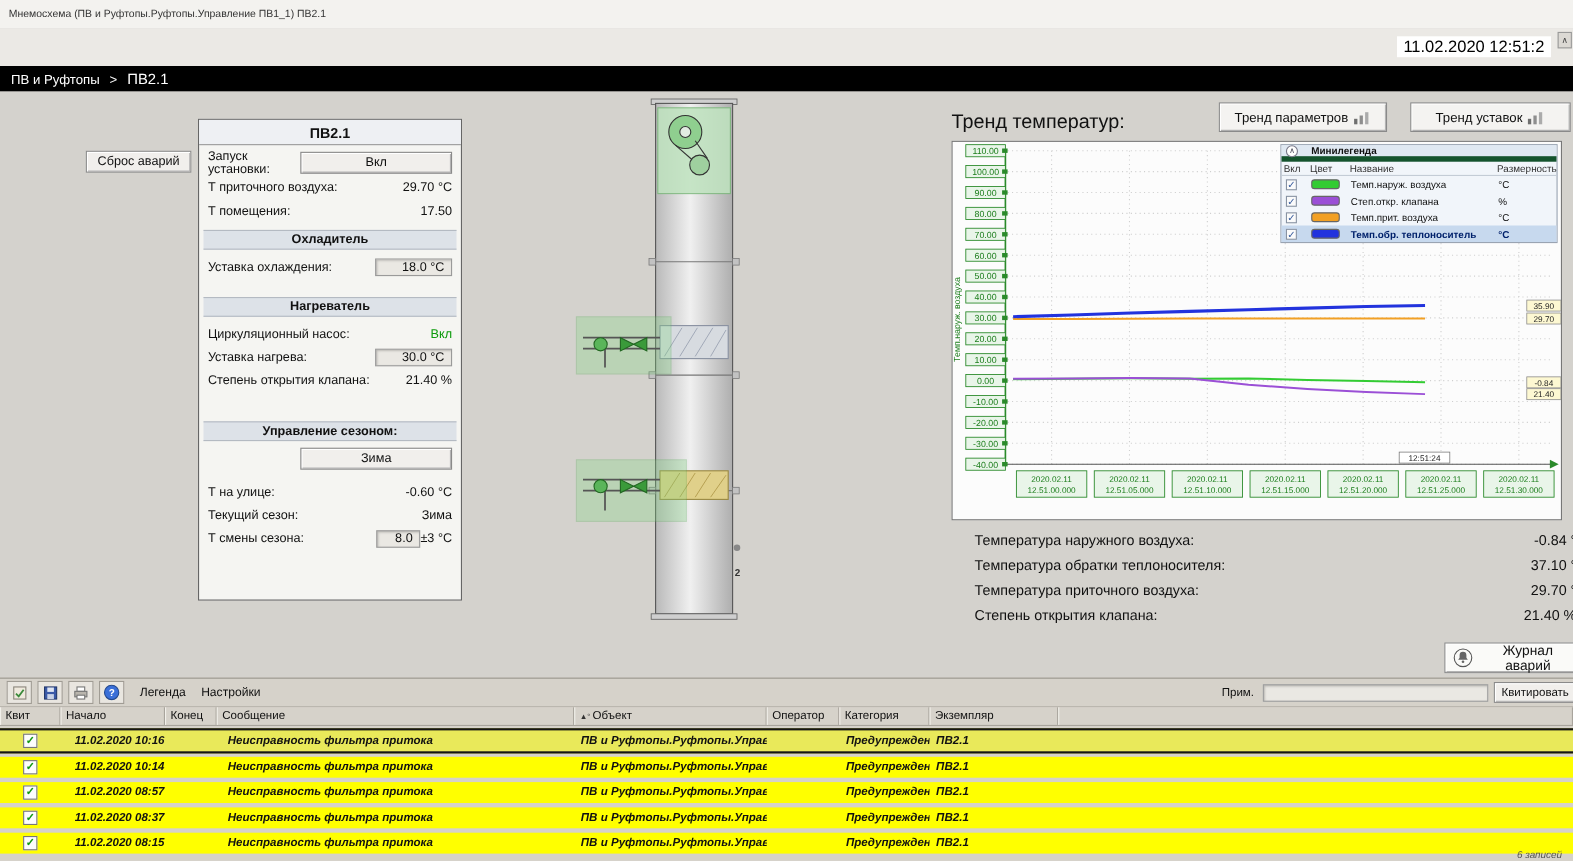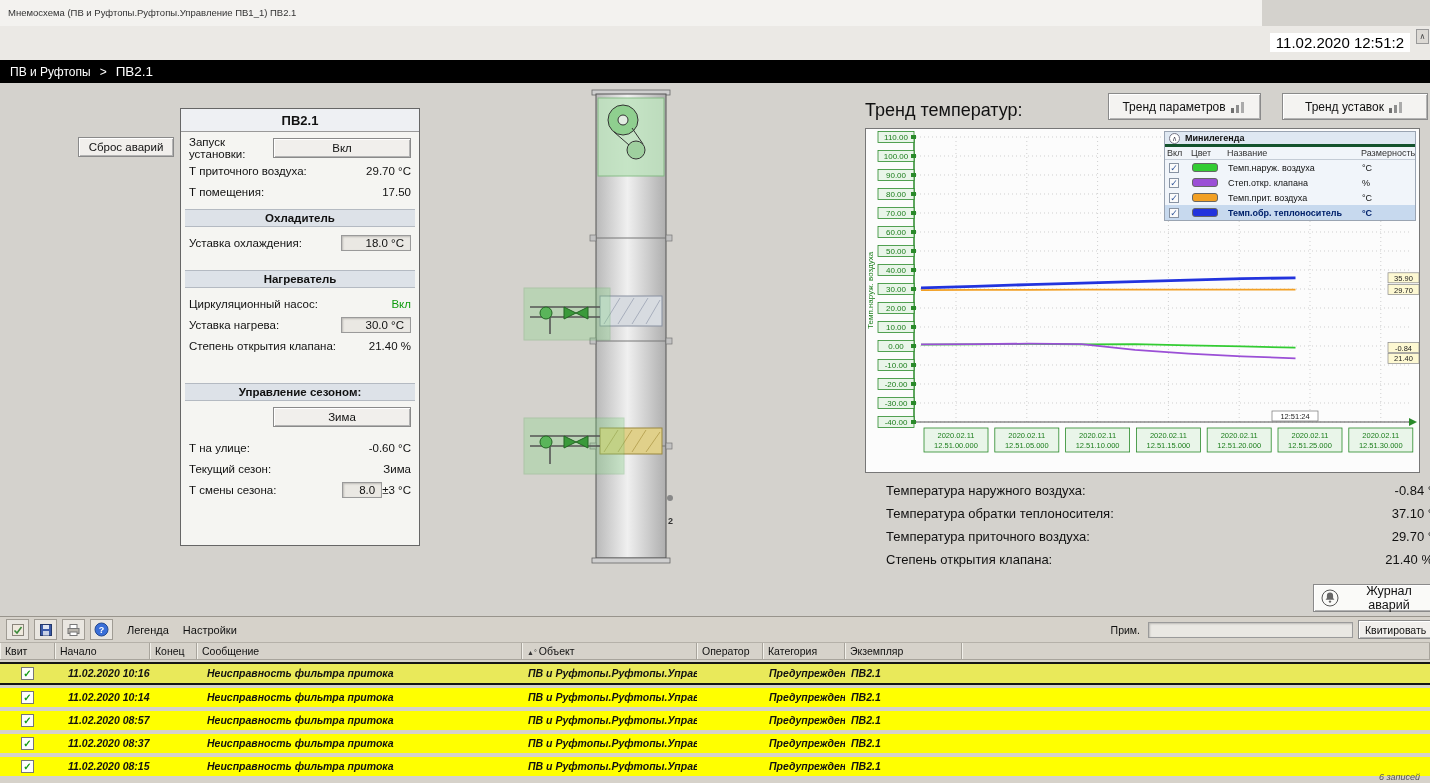--- a/index.html
+++ b/index.html
@@ -1,21 +1,21 @@
 <!DOCTYPE html>
 <html><head>
 <meta charset="utf-8">
 <style>
   *{margin:0;padding:0;box-sizing:border-box}
   html,body{width:1430px;height:783px;background:#fff}
   body{font-family:"Liberation Sans",sans-serif;color:#111}
   #app{position:relative;width:1430px;height:783px;background:#d4d2cd;overflow:hidden}
 
   
-  .titlebar{position:absolute;left:0;top:0;width:1262px;height:26px;background:#f3f2ef}
+  .titlebar{position:absolute;left:0;top:0;width:1430px;height:26px;background:#f3f2ef}
   .wtitle{position:absolute;left:8px;top:7px;font-size:9.5px;color:#333}
   .subbar{position:absolute;left:0;top:26px;width:1430px;height:34px;background:#ebe9e5}
   .datetime{position:absolute;right:20px;top:7px;font-size:15px;color:#000;background:#fff;padding:1px 6px}
   .scrollup{position:absolute;right:1px;top:3px;width:13px;height:15px;background:#dcd9d4;border:1px solid #999;font-size:8px;text-align:center;line-height:13px;color:#444;cursor:pointer}
 
   .breadcrumb{position:absolute;left:0;top:60px;width:1430px;height:23px;background:#000;color:#fff;display:flex;align-items:center;gap:9px;padding:0 10px;font-weight:normal}
   .bc-root{font-size:12px}
   .bc-sep{font-size:12px}
   .bc-cur{font-size:13.5px}
 
@@ -46,21 +46,21 @@
   
   .trend-header{position:absolute;left:865px;top:100px;font-weight:normal;font-size:18px}
   .trend-btn{display:flex;align-items:center;justify-content:center;gap:4px;font-size:12px;background:#f4f3f1}
   .tb1{position:absolute;left:1108px;top:93px;width:153px;height:27px}
   .tb2{position:absolute;left:1282px;top:93px;width:146px;height:27px}
 
   .chart{position:absolute;left:865px;top:128px;width:555px;height:345px;background:#fcfcfc;border:1px solid #777}
 
   
   .ml{position:absolute;top:2px;right:3px;width:252px;background:#f1f5fa;border:1px solid #9aa4b2;font-size:9px}
-  .ml-head{display:flex;align-items:center;gap:5px;height:15px;background:#dfe8f2;border-bottom:3px solid #14532d;padding:0 4px}
+  .ml-head{display:flex;align-items:center;gap:12px;height:15px;background:#dfe8f2;border-bottom:5px solid #14532d;padding:0 4px}
   .ml-collapse{width:11px;height:11px;border:1px solid #778;border-radius:50%;background:#fff;font-size:7px;line-height:9px;text-align:center;color:#445;cursor:pointer}
   .ml-title{font-weight:bold;font-size:9px}
   .ml-cols,.ml-row{display:grid;grid-template-columns:24px 36px 134px 56px;align-items:center}
   .ml-cols{height:13px;border-bottom:1px solid #c4ccd6;color:#333}
   .ml-cols span{padding-left:2px}
   .ml-row{height:15px}
   .ml-row.sel{background:#c7d9ee}
   .ml-row.sel .ml-nm,.ml-row.sel .ml-un{font-weight:bold;color:#00216b}
   .ml-cb{width:10px;height:10px;margin-left:4px;background:#fbfbfb;border:1px solid #8893a3;font-size:9px;line-height:9px;text-align:center;color:#33589b;cursor:pointer}
   .ml-sw{width:26px;height:9px;margin-left:3px;border:1px solid #666;border-radius:3px;display:inline-block}

